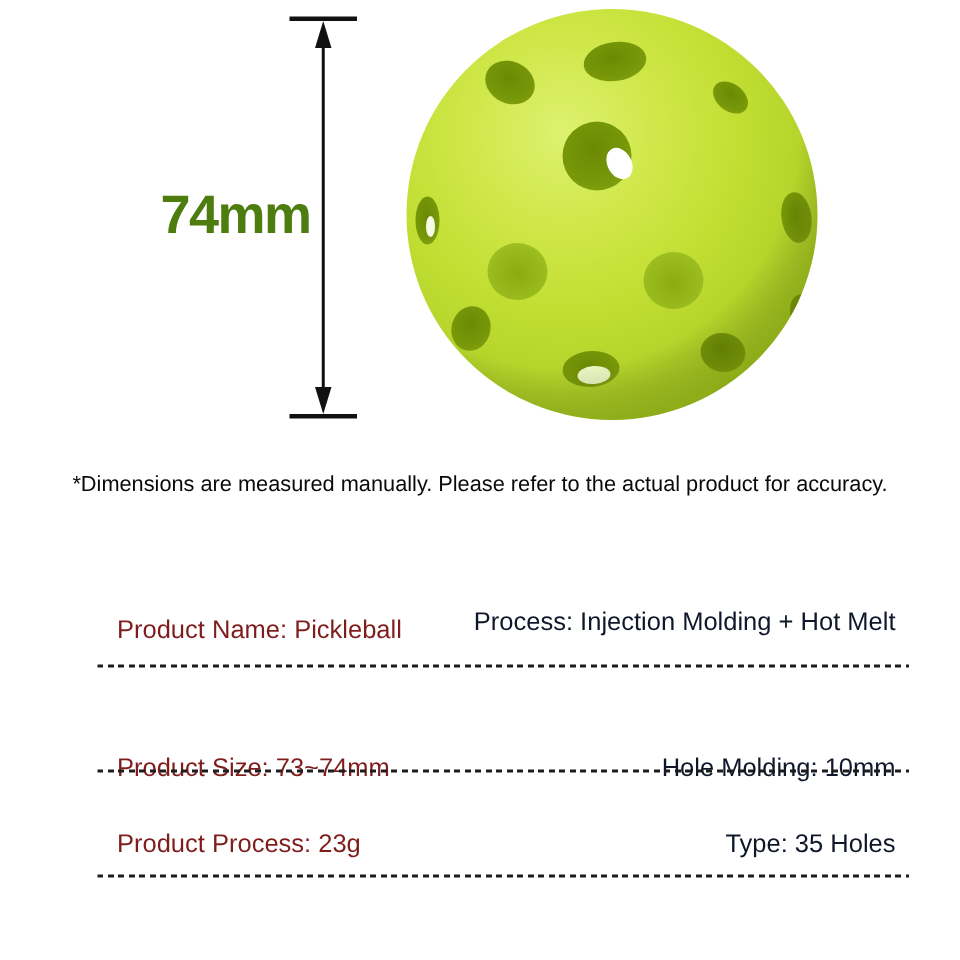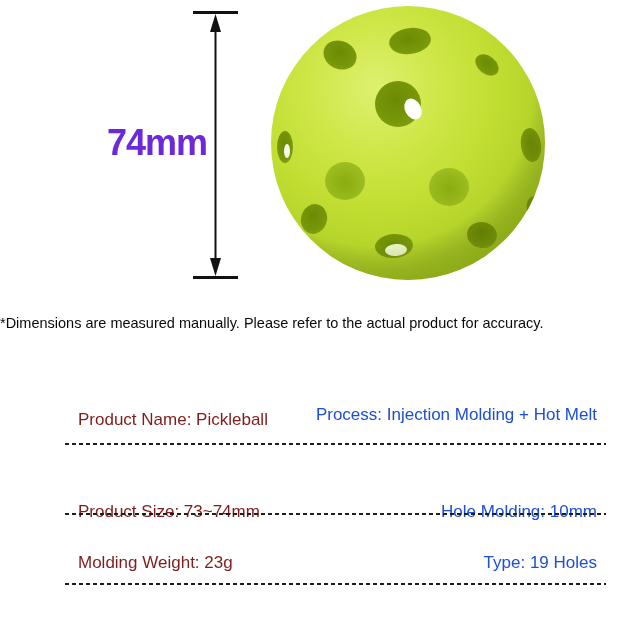--- a/index.html
+++ b/index.html
@@ -3,34 +3,34 @@
 <meta charset="utf-8">
 <style>
   html,body{margin:0;padding:0;background:#fff;}
   #canvas{
     position:relative;width:640px;height:640px;background:#fff;overflow:hidden;
     font-family:"Liberation Sans","DejaVu Sans",sans-serif;color:#111;
   }
   
   .dim-label{
     position:absolute;left:92px;top:122px;width:130px;text-align:center;
-    font-size:36px;font-weight:bold;letter-spacing:-1px;color:#6d28d9;
+    font-size:36px;font-weight:bold;letter-spacing:-1px;color:#4d7c0f;
   }
   
   .disclaimer{
-    position:absolute;left:0;top:315px;width:640px;
+    position:absolute;left:0;top:315px;width:640px;text-align:center;
     font-size:14.5px;color:#0a0a0a;
   }
   
   .spec-row{position:absolute;left:0;width:640px;height:26px;}
   .spec-left{
     position:absolute;left:78px;top:0;font-size:17px;color:#7f1d1d;white-space:nowrap;
   }
   .spec-right{
-    position:absolute;right:43px;top:0;font-size:17px;color:#1d4ed8;white-space:nowrap;
+    position:absolute;right:43px;top:0;font-size:17px;color:#0f172a;white-space:nowrap;
   }
   .row1{top:410px;}
   .row1 .spec-right{top:-5px;}
   .row2{top:502px;}
   .row3{top:553px;}
   .dash-line{
     position:absolute;left:65px;width:541px;height:2px;
     background:repeating-linear-gradient(90deg,#1d1d1d 0,#1d1d1d 4px,transparent 4px,transparent 7px);
   }
   .dash1{top:443px;}
@@ -123,18 +123,18 @@
   </div>
   <div class="dash-line dash1"></div>
 
   <div class="spec-row row2">
     <span class="spec-left">Product Size: 73~74mm</span>
     <span class="spec-right">Hole Molding: 10mm</span>
   </div>
   <div class="dash-line dash2"></div>
 
   <div class="spec-row row3">
-    <span class="spec-left">Molding Weight: 23g</span>
-    <span class="spec-right">Type: 19 Holes</span>
+    <span class="spec-left">Product Process: 23g</span>
+    <span class="spec-right">Type: 35 Holes</span>
   </div>
   <div class="dash-line dash3"></div>
 
 </div>
 
 </body></html>

